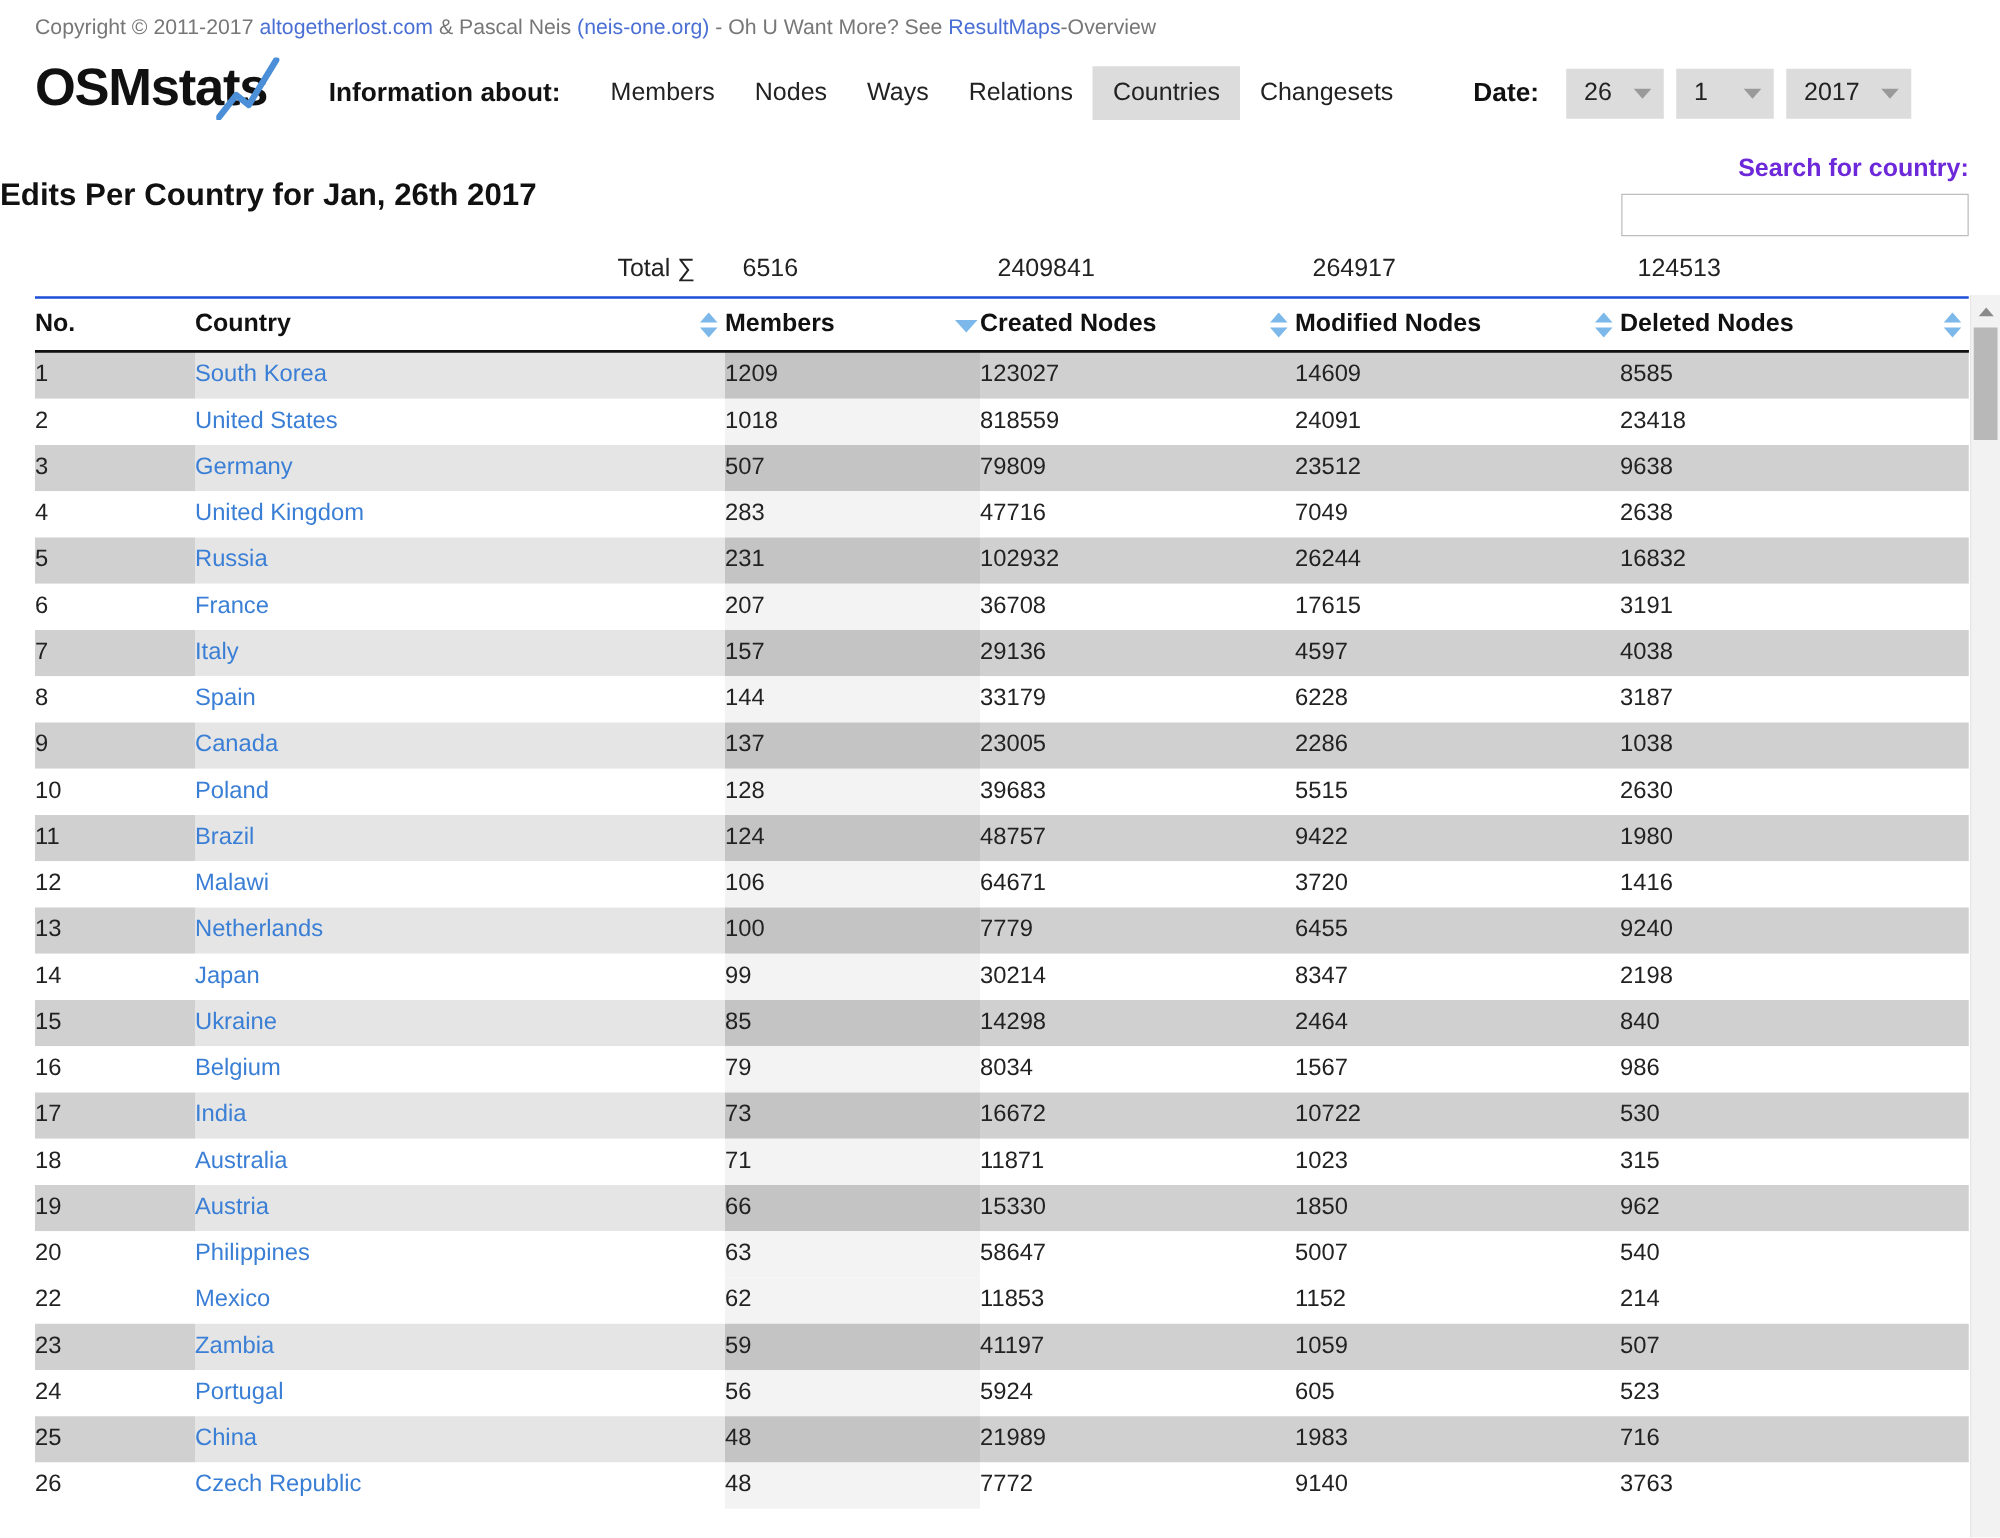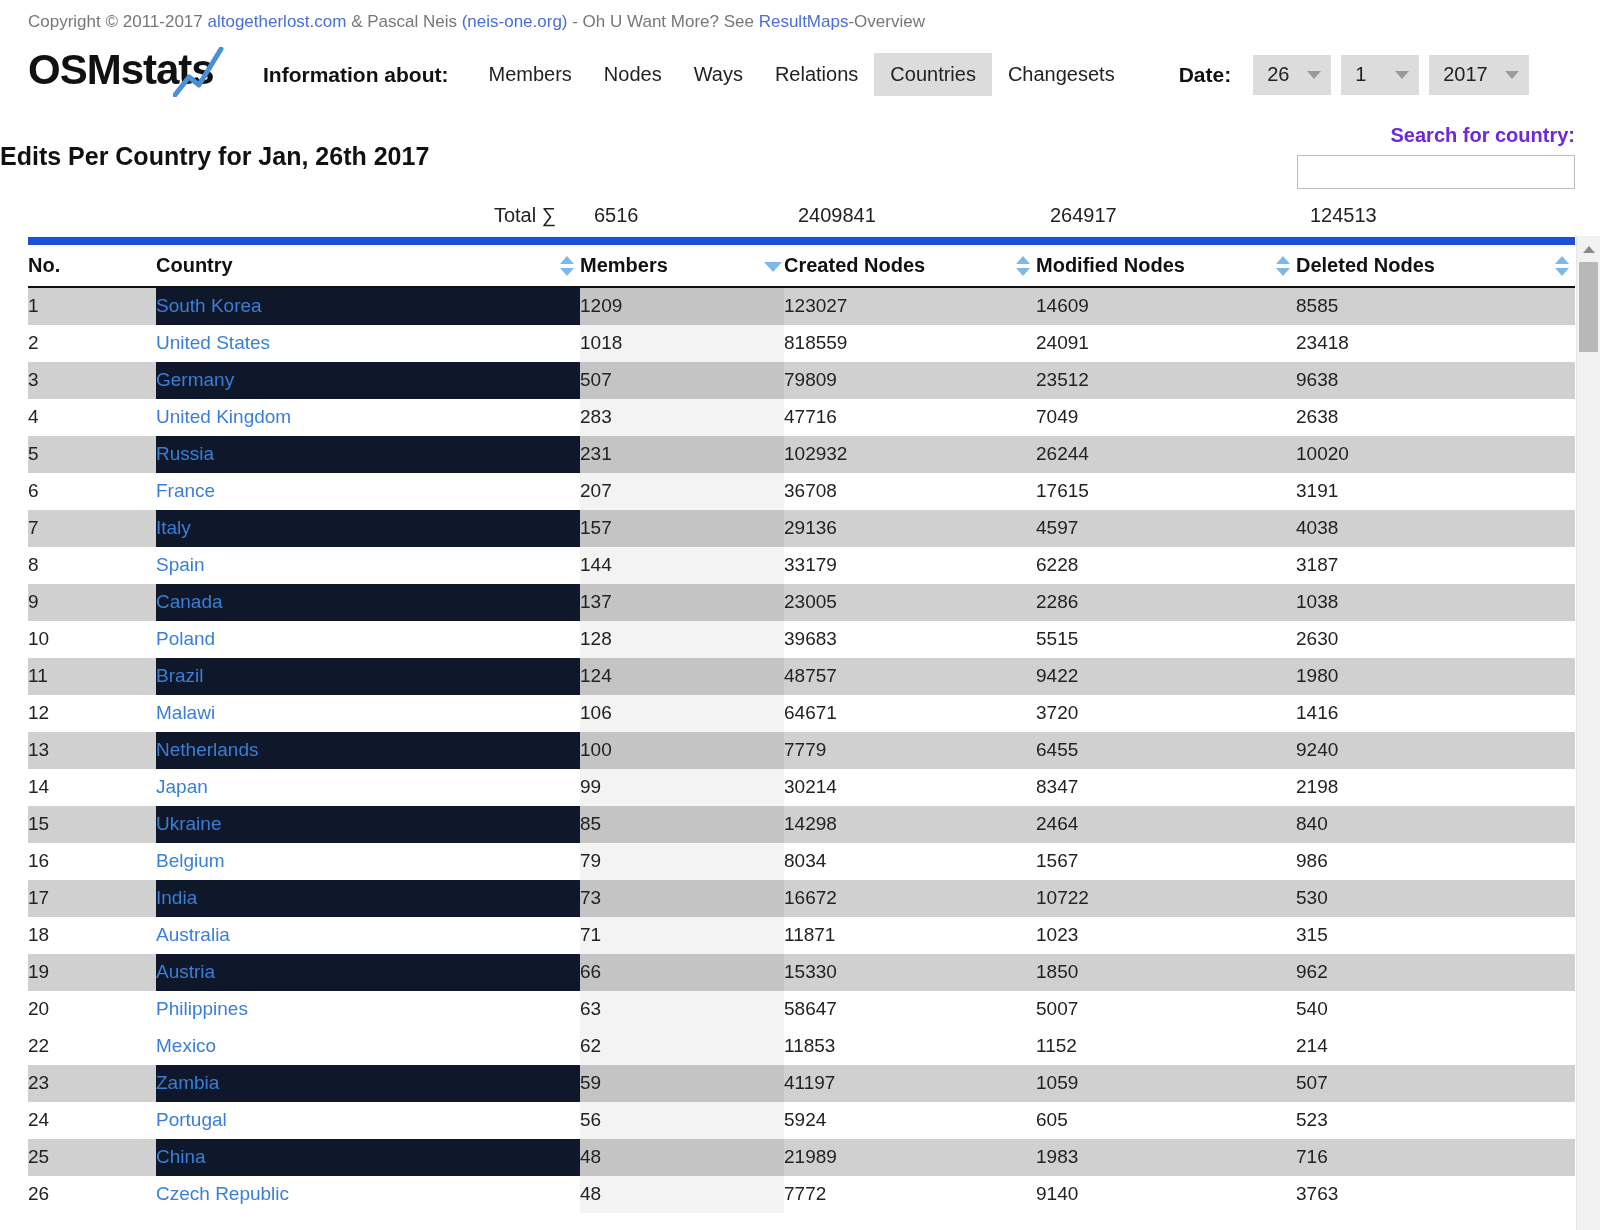--- a/index.html
+++ b/index.html
@@ -174,21 +174,21 @@
     border: none;
   }
   .total-label {
     text-align: right;
     padding-right: 24px !important;
     white-space: nowrap;
   }
   .total-val { padding-left: 14px !important; }
 
   thead.head th {
-    border-top: 8px solid #1d4ed8;
+    border-top: 2px solid #1d4ed8;
     border-bottom: 2px solid #111111;
     font-size: 20px;
     font-weight: bold;
     color: #111111;
     text-align: left;
     padding: 9px 0 9px 0;
     background: #ffffff;
     position: relative;
     cursor: pointer;
     white-space: nowrap;
@@ -229,21 +229,21 @@
   td.c-country  { padding-left: 14px; }
   td.c-members  { padding-left: 14px; }
   td.c-created  { padding-left: 14px; }
   td.c-modified { padding-left: 14px; }
   td.c-deleted  { padding-left: 14px; }
 
   tbody.body tr.odd  td { background: #d0d0d0; }
   tbody.body tr.even td { background: #ffffff; }
   tbody.body tr.odd  td.c-members  { background: #c4c4c4; }
   tbody.body tr.even td.c-members  { background: #f3f3f3; }
-  tbody.body tr.odd  td.c-country  { background: #0f172a; }
+  tbody.body tr.odd  td.c-country  { background: #e5e5e5; }
 
   tbody.body td.c-country a {
     color: #3a7fd5;
     text-decoration: none;
     cursor: pointer;
   }
 
   
   .vscroll {
     position: absolute;
@@ -435,21 +435,21 @@
           <td class="c-created">47716</td>
           <td class="c-modified">7049</td>
           <td class="c-deleted">2638</td>
         </tr>
         <tr class="odd">
           <td class="c-no">5</td>
           <td class="c-country"><a href="#">Russia</a></td>
           <td class="c-members">231</td>
           <td class="c-created">102932</td>
           <td class="c-modified">26244</td>
-          <td class="c-deleted">10020</td>
+          <td class="c-deleted">16832</td>
         </tr>
         <tr class="even">
           <td class="c-no">6</td>
           <td class="c-country"><a href="#">France</a></td>
           <td class="c-members">207</td>
           <td class="c-created">36708</td>
           <td class="c-modified">17615</td>
           <td class="c-deleted">3191</td>
         </tr>
         <tr class="odd">

